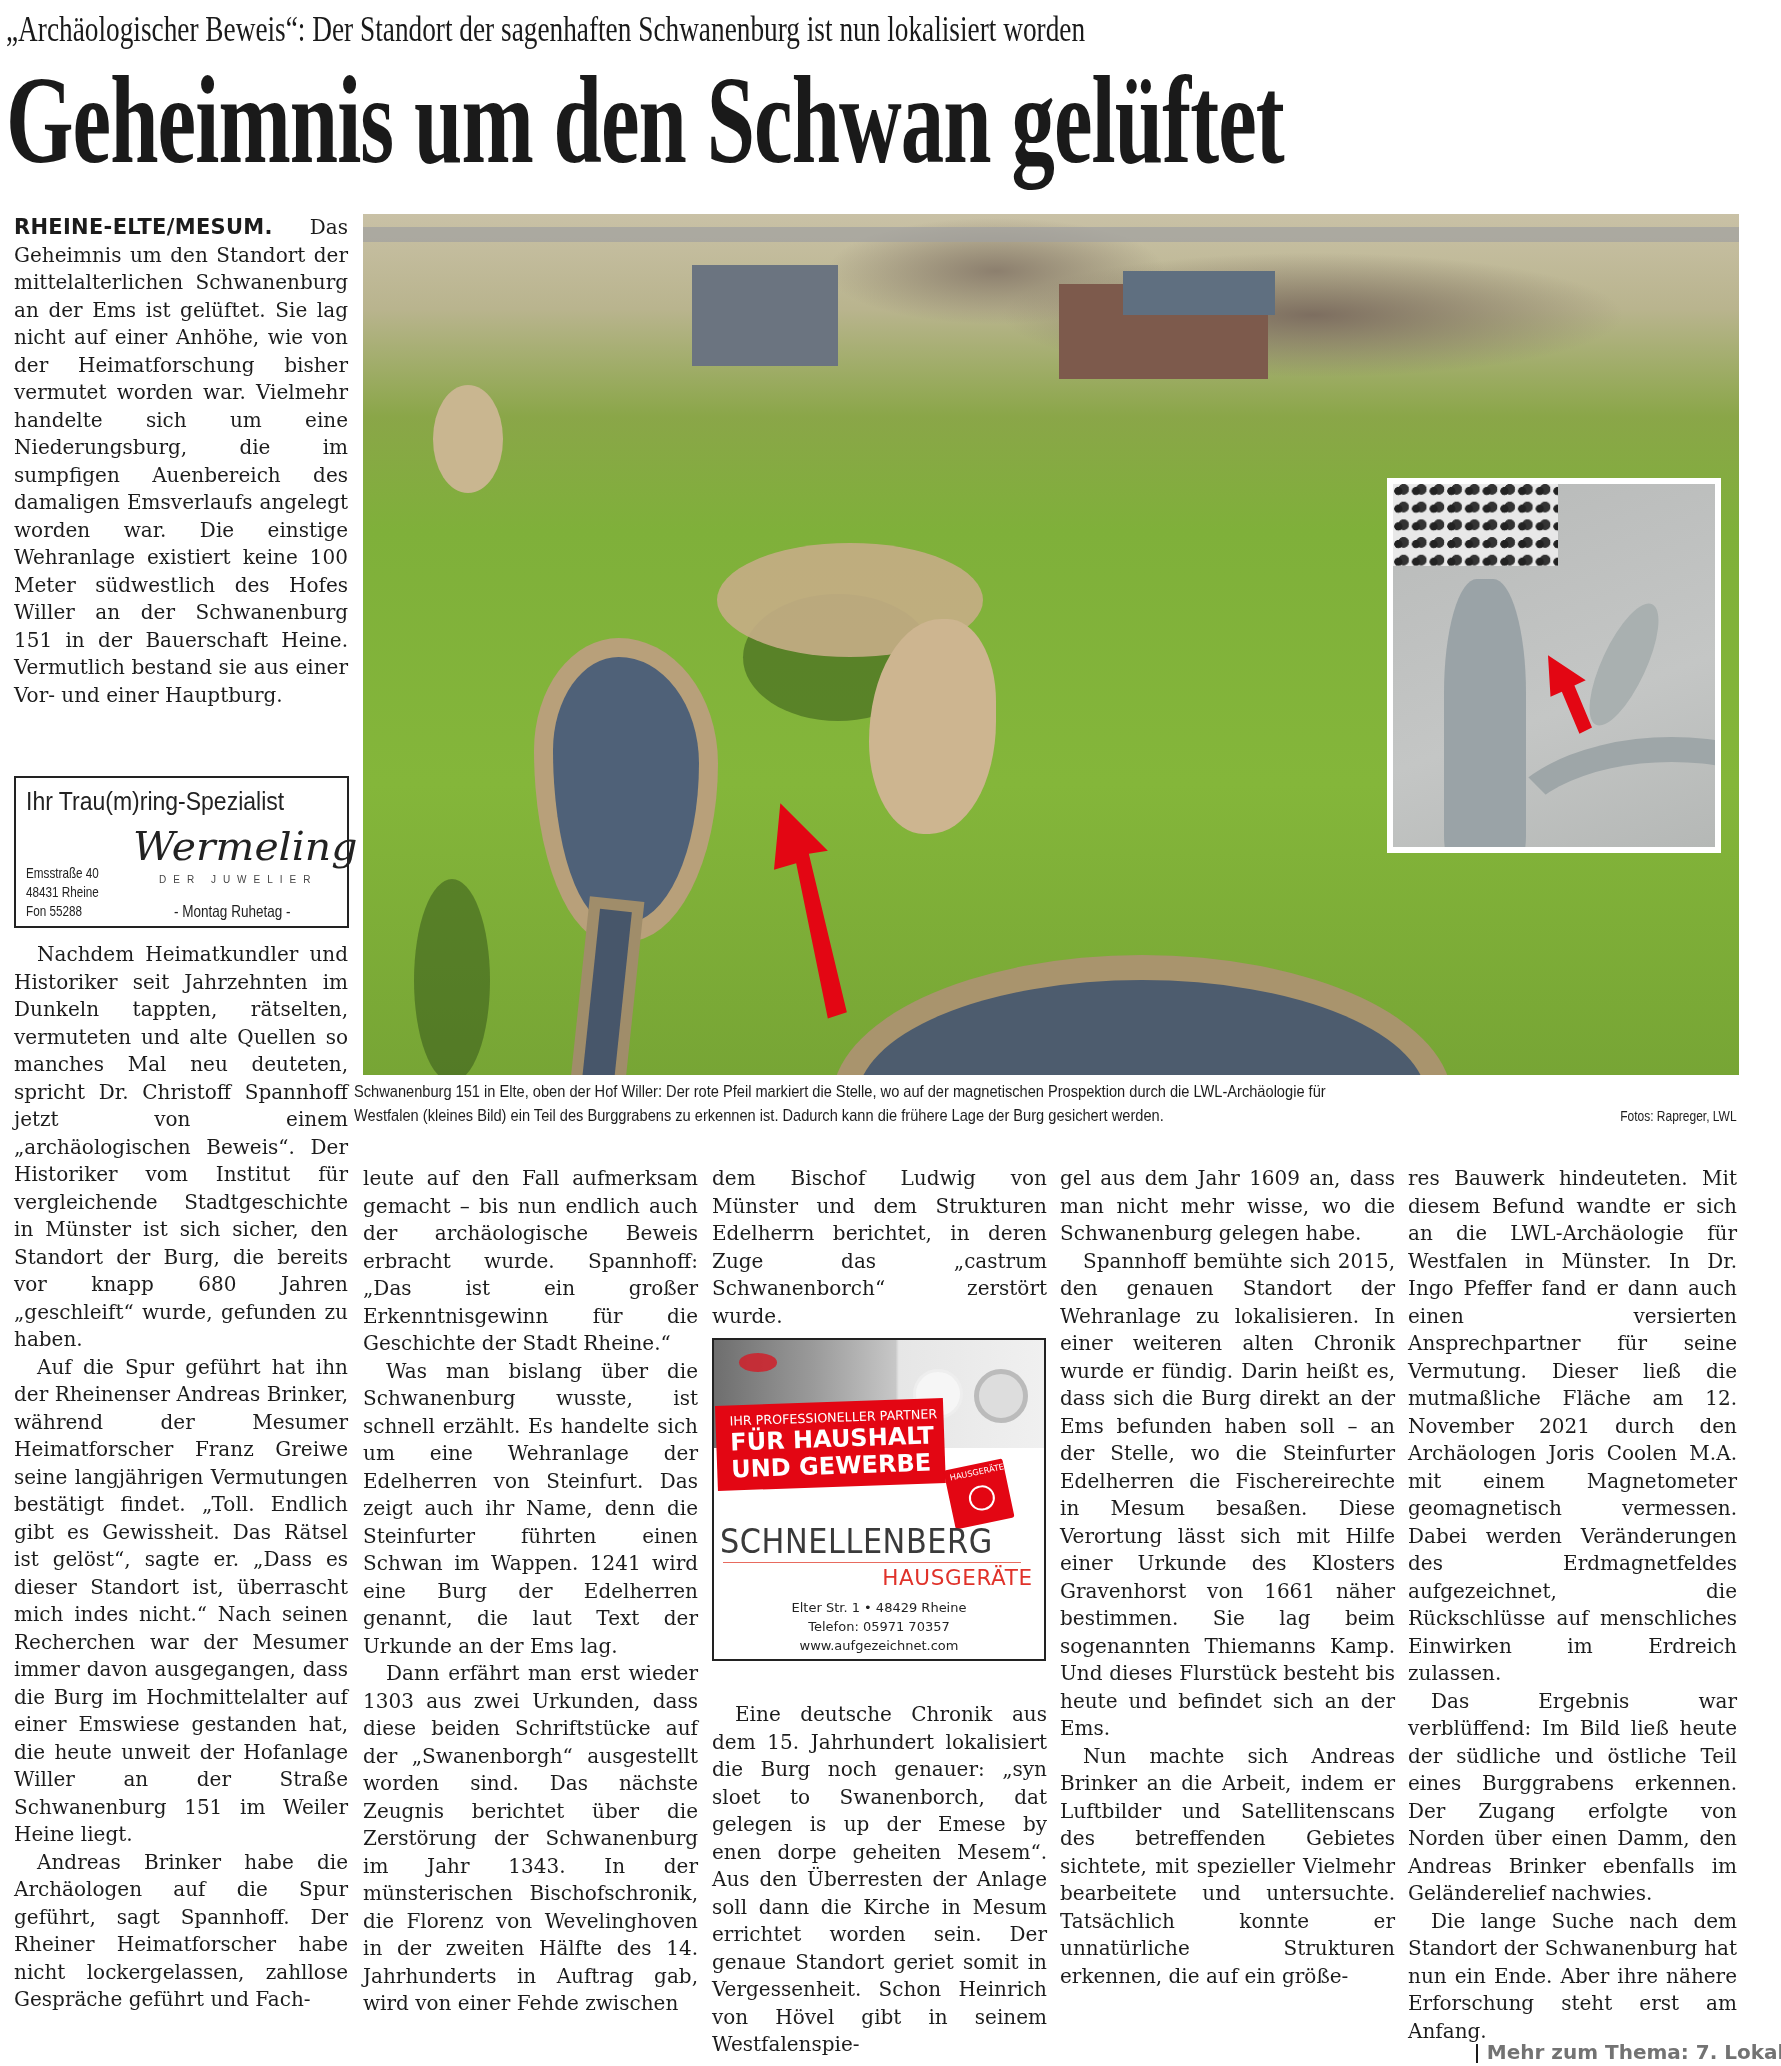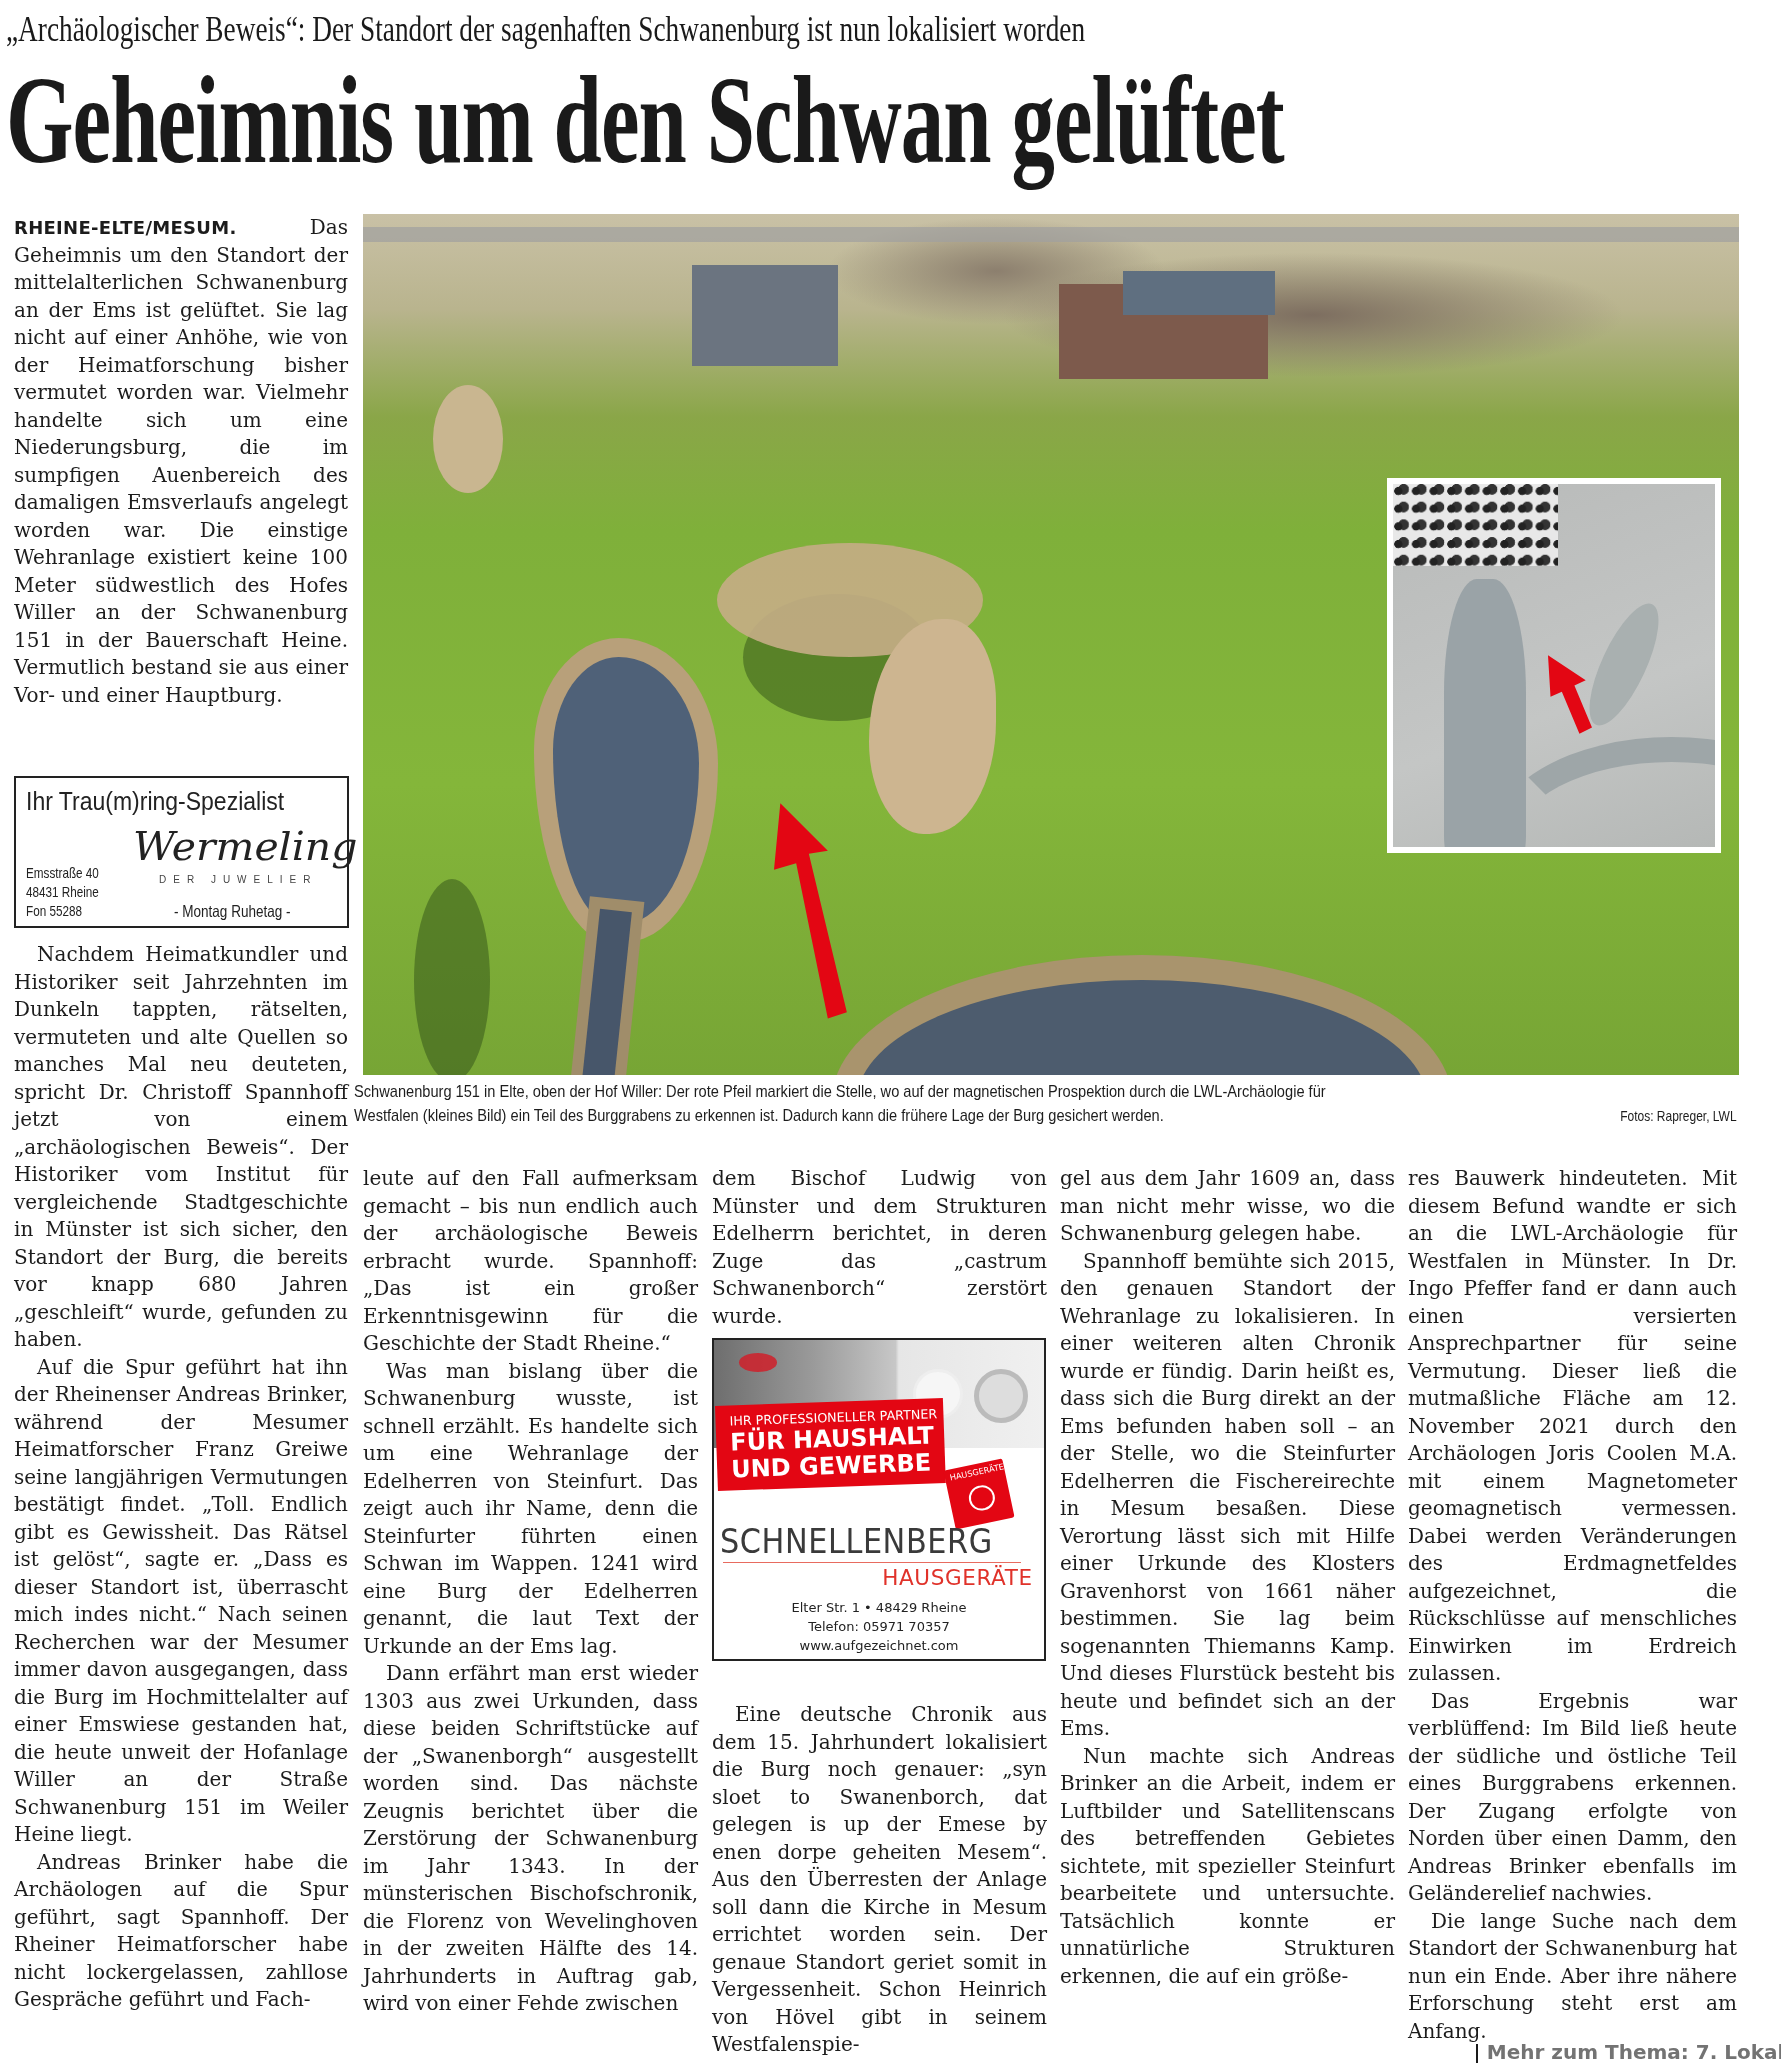--- a/index.html
+++ b/index.html
@@ -16,21 +16,21 @@
     font-size: 124px; line-height: 139px; font-weight: bold; white-space: nowrap;
     transform: scaleX(0.70); transform-origin: left top; letter-spacing: -1.3px;
   }
   .col {
     position: absolute; font-family: "DejaVu Serif", "Liberation Serif", serif;
     font-size: 20px; line-height: 27.5px; text-align: justify; hyphens: manual;
     color: #1c1c1c;
   }
   .col p { margin: 0; text-indent: 23px; }
   .col p.noindent { text-indent: 0; }
-  .dateline { font-family: "DejaVu Sans", "Liberation Sans", sans-serif; font-weight: bold; font-size: 18px; letter-spacing: 0.3px; }
+  .dateline { font-family: "DejaVu Sans", "Liberation Sans", sans-serif; font-weight: bold; font-size: 21px; letter-spacing: 0.3px; }
   .photo {
     position: absolute; left: 363px; top: 214px; width: 1376px; height: 861px; overflow: hidden;
     background:
       radial-gradient(ellipse 241px 76px at 633px 57px, #8c7f6e 0%, rgba(140,127,110,0) 70%),
       radial-gradient(ellipse 443px 89px at 950px 101px, #7d6e60 0%, rgba(125,110,96,0) 70%),
       linear-gradient(180deg, #c9c1a6 0px, #b9b48e 95px, #8aa648 203px, #7fb03a 317px, #84b63a 570px, #77a535 861px);
   }
   .photo .pond1 { position:absolute; left:190px; top:443px; width:146px; height:266px; background:#4f6178; border-radius: 45% 55% 50% 40% / 35% 40% 60% 65%; box-shadow: 0 0 0 19px #b8a07a; }
   .photo .stream { position:absolute; left:228px; top:696px; width:32px; height:171px; background:#47566a; transform: rotate(6deg); box-shadow: 0 0 0 11.4px #a08d6a; }
   .photo .pond2 { position:absolute; left:494px; top:766px; width:570px; height:241px; background:#4d5c6e; border-radius: 50%; box-shadow: 0 0 0 25px #a9946d; }
@@ -197,21 +197,21 @@
   </div>
 </div>
 
 <div class="col" style="left:712px; top:1701px; width:335px;">
   <p>Eine deutsche Chronik aus dem 15. Jahrhundert lokalisiert die Burg noch genauer: „syn sloet to Swanenborch, dat gelegen is up der Emese by enen dorpe geheiten Mesem“. Aus den Überresten der Anlage soll dann die Kirche in Mesum errichtet worden sein. Der genaue Standort geriet somit in Vergessenheit. Schon Heinrich von Hövel gibt in seinem Westfalenspie-</p>
 </div>
 
 <div class="col" style="left:1060px; top:1165px; width:335px;">
   <p class="noindent">gel aus dem Jahr 1609 an, dass man nicht mehr wisse, wo die Schwanenburg gelegen habe.</p>
   <p>Spannhoff bemühte sich 2015, den genauen Standort der Wehranlage zu lokalisieren. In einer weiteren alten Chronik wurde er fündig. Darin heißt es, dass sich die Burg direkt an der Ems befunden haben soll – an der Stelle, wo die Steinfurter Edelherren die Fischereirechte in Mesum besaßen. Diese Verortung lässt sich mit Hilfe einer Urkunde des Klosters Gravenhorst von 1661 näher bestimmen. Sie lag beim sogenannten Thiemanns Kamp. Und dieses Flurstück besteht bis heute und befindet sich an der Ems.</p>
-  <p>Nun machte sich Andreas Brinker an die Arbeit, indem er Luftbilder und Satellitenscans des betreffenden Gebietes sichtete, mit spezieller Steinfurt bearbeitete und untersuchte. Tatsächlich konnte er unnatürliche Strukturen erkennen, die auf ein größe-</p>
+  <p>Nun machte sich Andreas Brinker an die Arbeit, indem er Luftbilder und Satellitenscans des betreffenden Gebietes sichtete, mit spezieller Vielmehr bearbeitete und untersuchte. Tatsächlich konnte er unnatürliche Strukturen erkennen, die auf ein größe-</p>
 </div>
 
 <div class="col" style="left:1408px; top:1165px; width:329px;">
   <p class="noindent">res Bauwerk hindeuteten. Mit diesem Befund wandte er sich an die LWL-Archäologie für Westfalen in Münster. In Dr. Ingo Pfeffer fand er dann auch einen versierten Ansprechpartner für seine Vermutung. Dieser ließ die mutmaßliche Fläche am 12. November 2021 durch den Archäologen Joris Coolen M.A. mit einem Magnetometer geomagnetisch vermessen. Dabei werden Veränderungen des Erdmagnetfeldes aufgezeichnet, die Rückschlüsse auf menschliches Einwirken im Erdreich zulassen.</p>
   <p>Das Ergebnis war verblüffend: Im Bild ließ heute der südliche und östliche Teil eines Burggrabens erkennen. Der Zugang erfolgte von Norden über einen Damm, den Andreas Brinker ebenfalls im Geländerelief nachwies.</p>
   <p>Die lange Suche nach dem Standort der Schwanenburg hat nun ein Ende. Aber ihre nähere Erforschung steht erst am Anfang.</p>
 </div>
 
 <div class="more-link"><span class="bar"></span><span>Mehr zum Thema: 7. Lokalseite</span></div>
 

